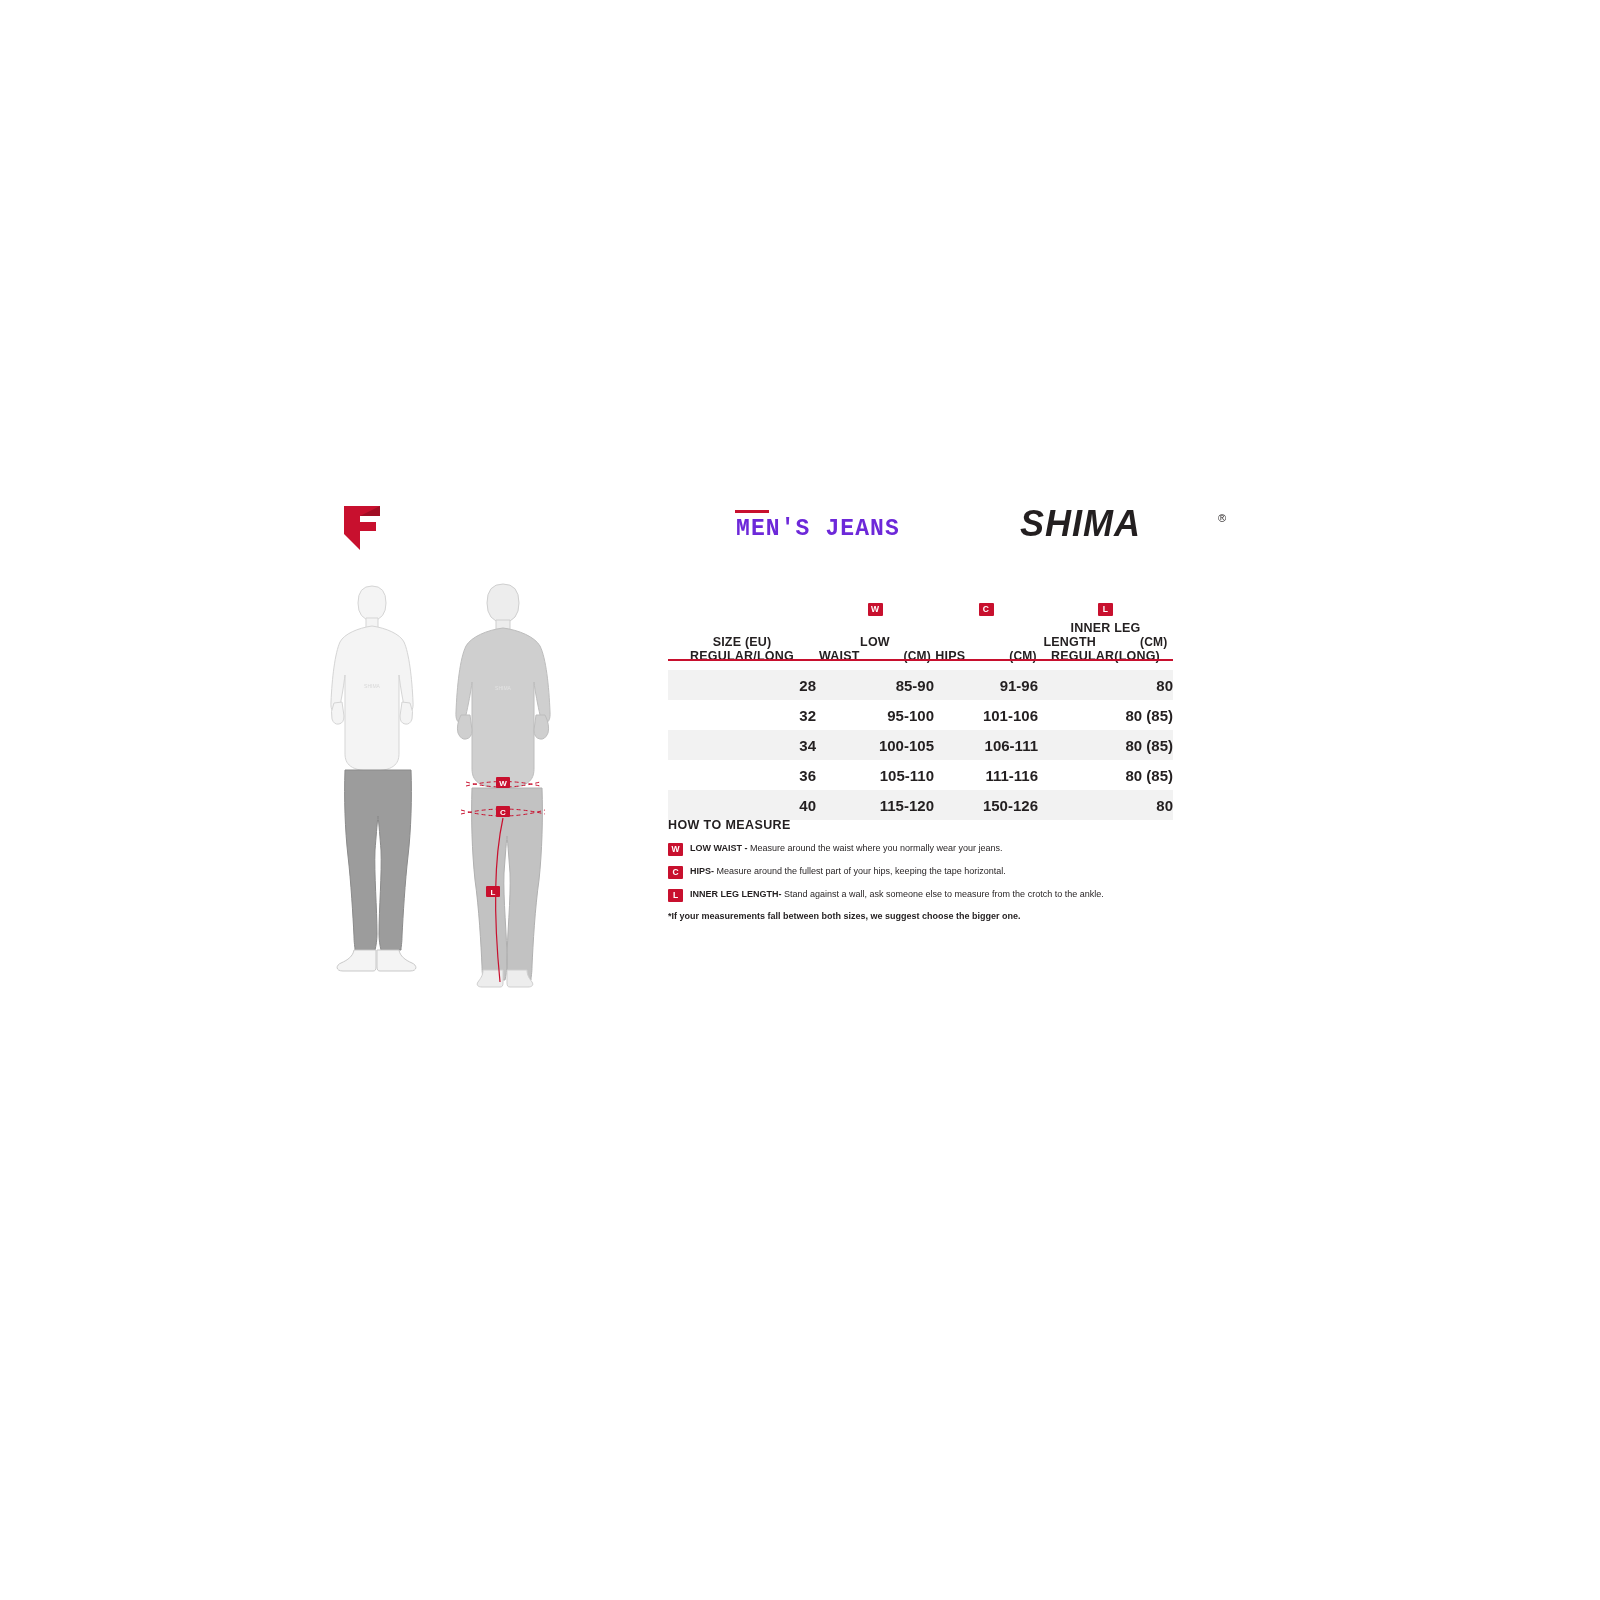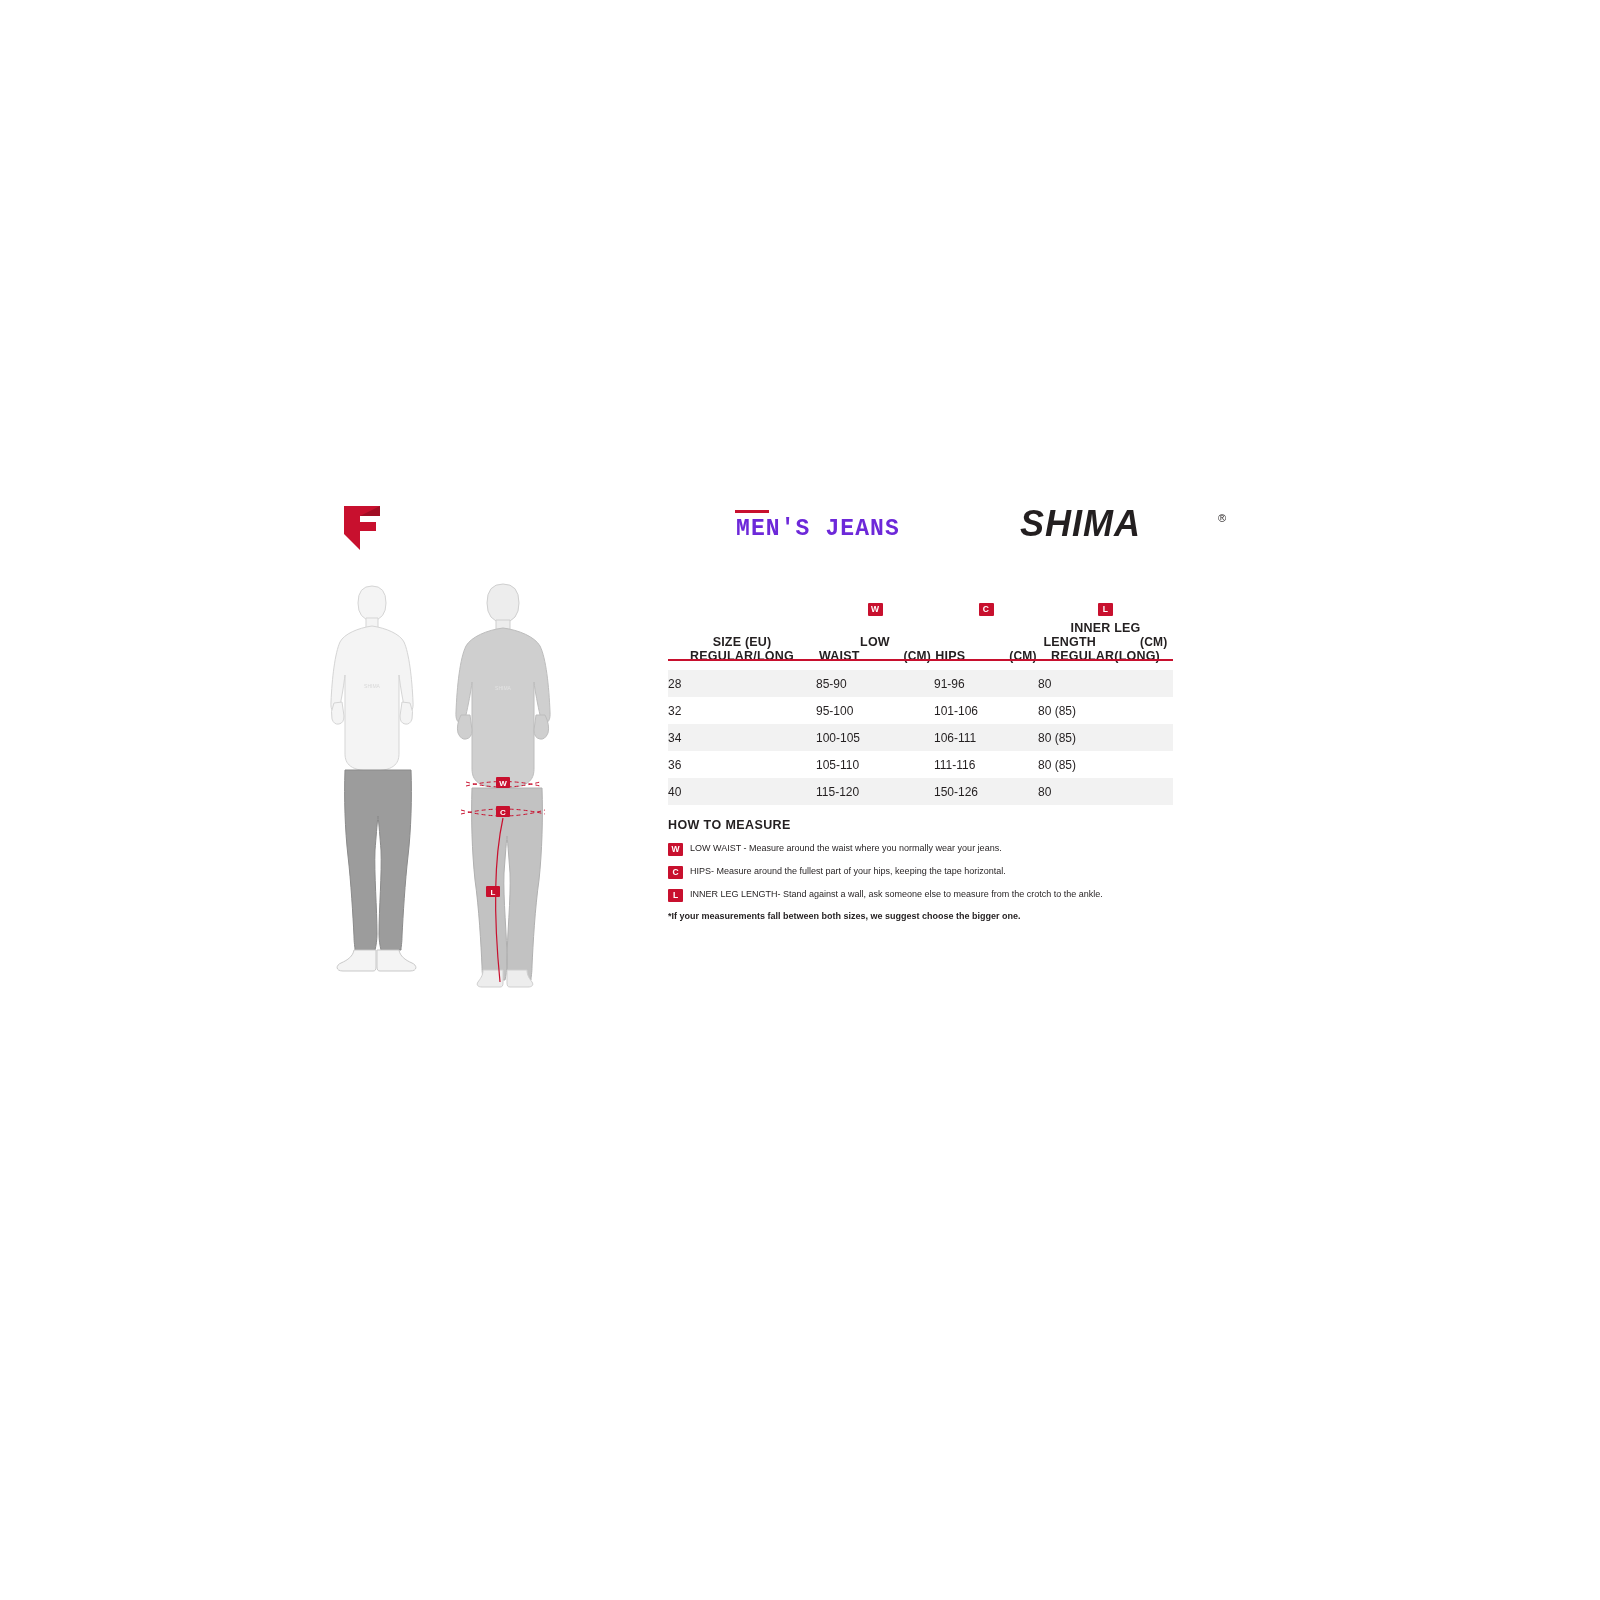--- a/index.html
+++ b/index.html
@@ -110,24 +110,25 @@
     text-align: center;
     border-radius: 1px;
     vertical-align: middle;
   }
   .unit {
     font-weight: bold;
     font-size: 12px;
     padding-left: 44px;
   }
   table.sizes tbody td {
-    text-align: left;
+    text-align: right;
     padding: 6.5px 0;
-    font-size: 12px;
-    color: #231f20;
+    font-size: 15px;
+    color: #231f20;
+    font-weight: bold;
   }
   table.sizes tbody tr:nth-child(odd) td {
     background: #f2f2f2;
   }
   #head-divider {
     height: 1.6px;
     background: #c8102e;
     width: 505px;
     margin-top: 2px;
   }
@@ -158,21 +159,21 @@
     margin-top: 1px;
     flex: 0 0 auto;
   }
   .measure-text {
     margin-left: 7px;
     font-size: 9px;
     line-height: 1.35;
     color: #231f20;
   }
   .measure-text b {
-    font-weight: normal;
+    font-weight: bold;
   }
   #footnote {
     margin-top: 9px;
     font-size: 9px;
     font-weight: bold;
     color: #231f20;
   }
 </style>
 </head>
 <body>

